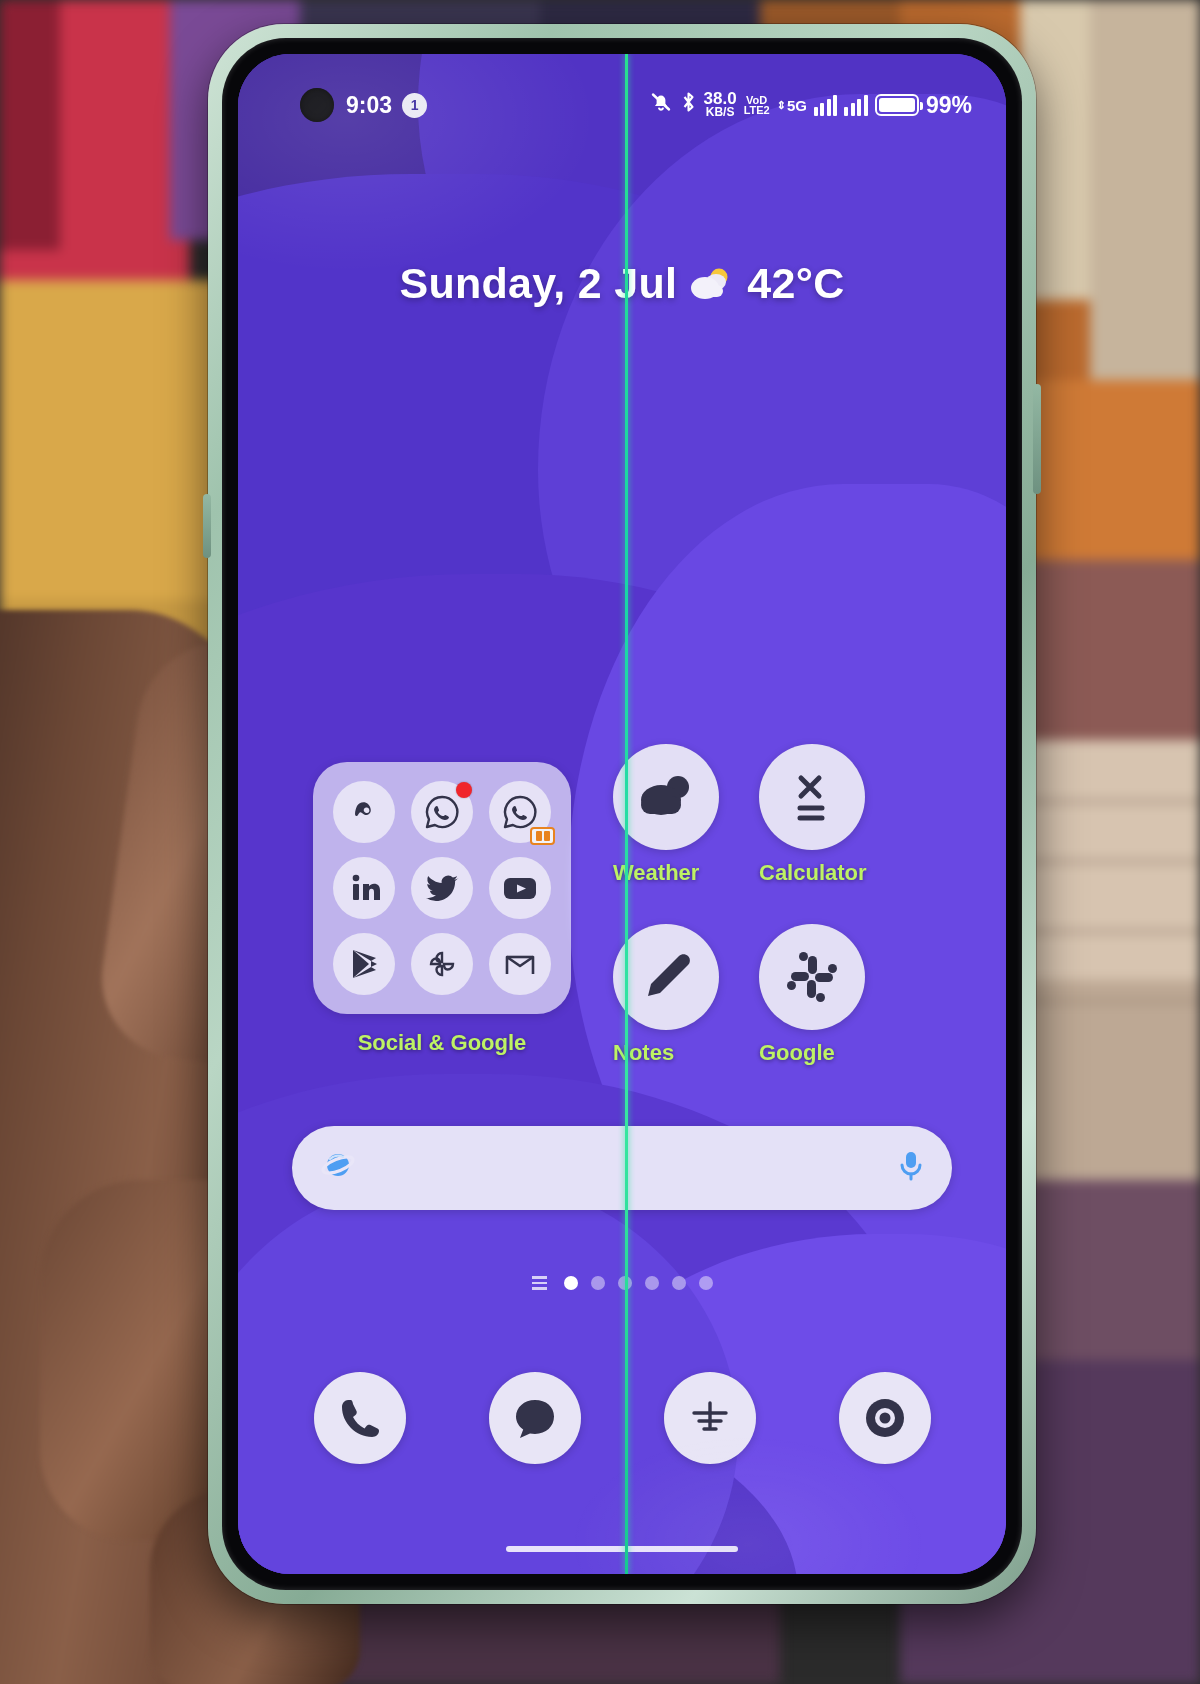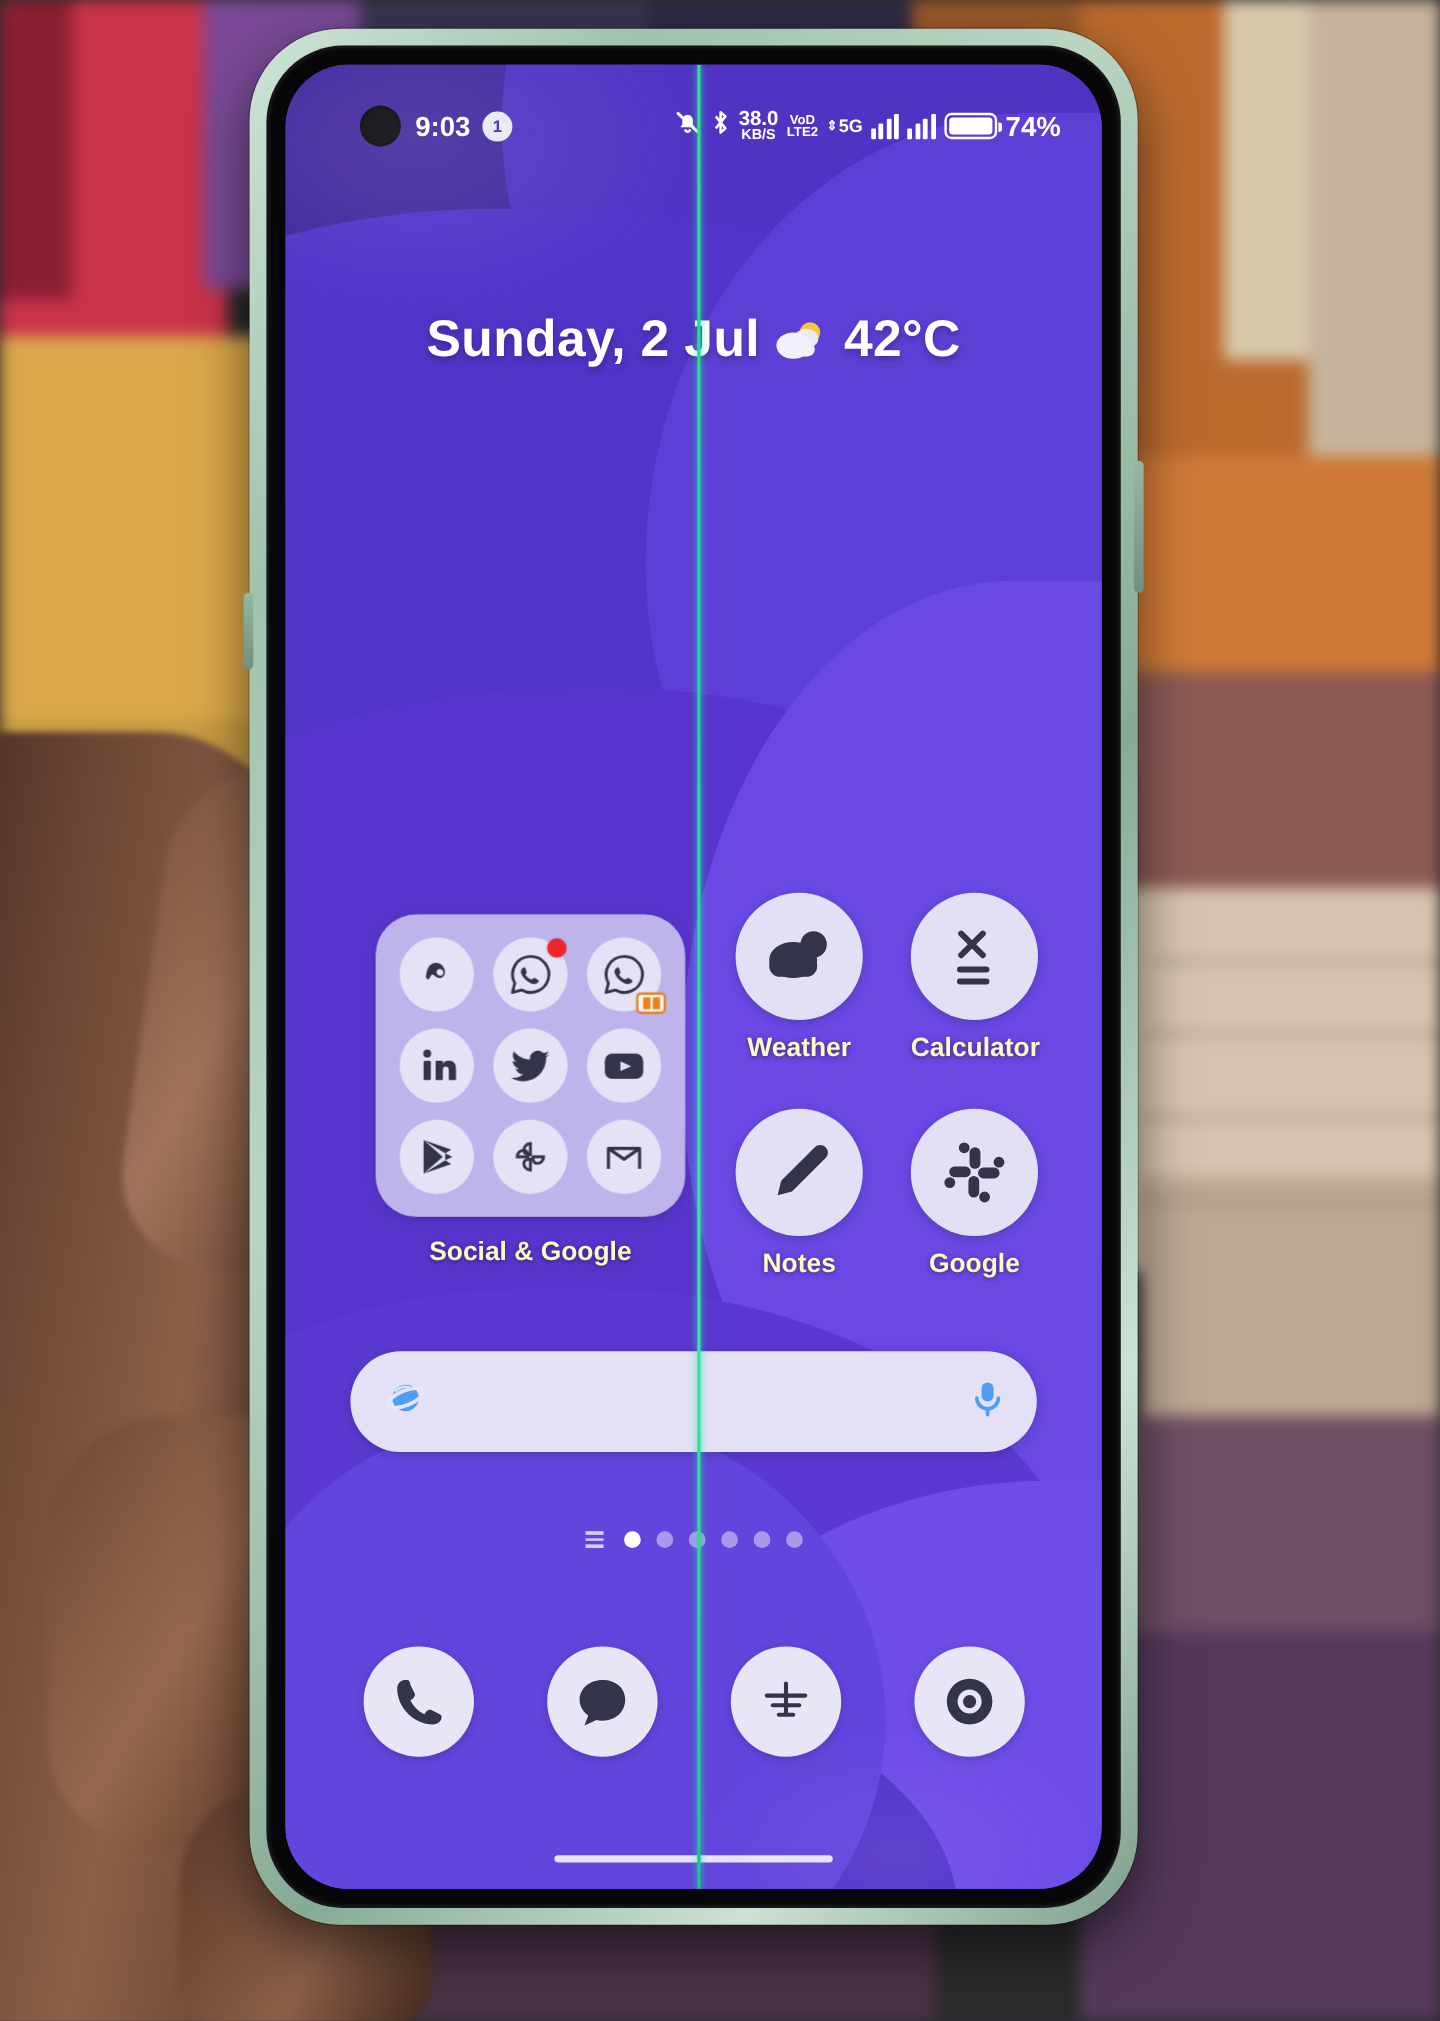--- a/index.html
+++ b/index.html
@@ -11,21 +11,21 @@
 
   .fabric { position:absolute; inset:0; }
   .f-band { position:absolute; }
   .blurwrap { position:absolute; inset:0; filter:blur(6px); }
 
   
   .hand { position:absolute; filter:blur(2.5px); }
 
   
   #phone {
-    position:absolute; left:208px; top:24px; width:740px; height:1580px;
+    position:absolute; left:208px; top:24px; width:828px; height:1580px;
     border-radius:76px;
     background:linear-gradient(125deg,#cfe4d6 0%,#9fc3ad 18%,#b9d6c4 38%,#86ab95 62%,#cbe2d5 82%,#7e9f8c 100%);
     box-shadow:0 18px 46px rgba(0,0,0,.55), 0 0 0 1px rgba(0,0,0,.25);
   }
   #phone .bezel {
     position:absolute; left:14px; top:14px; right:14px; bottom:14px;
     border-radius:64px; background:#07070a;
     box-shadow:inset 0 0 6px rgba(255,255,255,.18);
   }
   #screen {
@@ -94,21 +94,21 @@
           display:flex; align-items:center; justify-content:center; position:relative; }
   .mini svg { width:40px; height:40px; }
   .dot-badge { position:absolute; right:1px; top:1px; width:16px; height:16px; border-radius:50%;
                background:#f0252b; box-shadow:0 0 2px rgba(0,0,0,.3); }
   .dual-badge { position:absolute; right:-4px; bottom:-2px; width:25px; height:18px; border-radius:4px;
                 background:#f2f2f7; border:2px solid #e8831f; display:flex; gap:2px;
                 align-items:center; justify-content:center; }
   .dual-badge i { width:6px; height:10px; background:#e8831f; border-radius:1px; display:block; }
   .folder-label { position:absolute; left:75px; top:286px; width:258px; text-align:center; }
 
-  .applabel { color:#fef9c3; font-size:22px; font-weight:bold; text-align:center;
+  .applabel { color:#bef264; font-size:22px; font-weight:bold; 
               text-shadow:0 1px 4px rgba(0,0,0,.45); }
 
   .appicon { position:absolute; }
   .appicon .circ {
     width:106px; height:106px; border-radius:50%; background:#e3dff5;
     display:flex; align-items:center; justify-content:center;
     box-shadow:0 2px 8px rgba(0,0,0,.18);
   }
   .appicon .lbl { margin-top:10px; width:106px; }
 
@@ -253,21 +253,21 @@
           </span>
           <span class="bars">
             <i style="height:9px"></i>
               <i style="height:13px"></i>
               <i style="height:17px"></i>
               <i style="height:21px"></i>
           </span>
           <span class="batt">
               <i></i>
             </span>
-          <span>74%</span>
+          <span>99%</span>
         </div>
       </div>
 
       <div id="datewidget">
         <span>Sunday, 2 Jul</span>
         <span style="display:inline-flex;">
           <svg width="46" height="38" viewBox="0 0 46 38">
             <circle cx="30" cy="12" r="8.5" fill="#f7c73b"></circle>
             <ellipse cx="27" cy="17" rx="10" ry="8" fill="#edeaf6"></ellipse>
             <ellipse cx="16" cy="23" rx="14" ry="11" fill="#f3f1fa"></ellipse>

